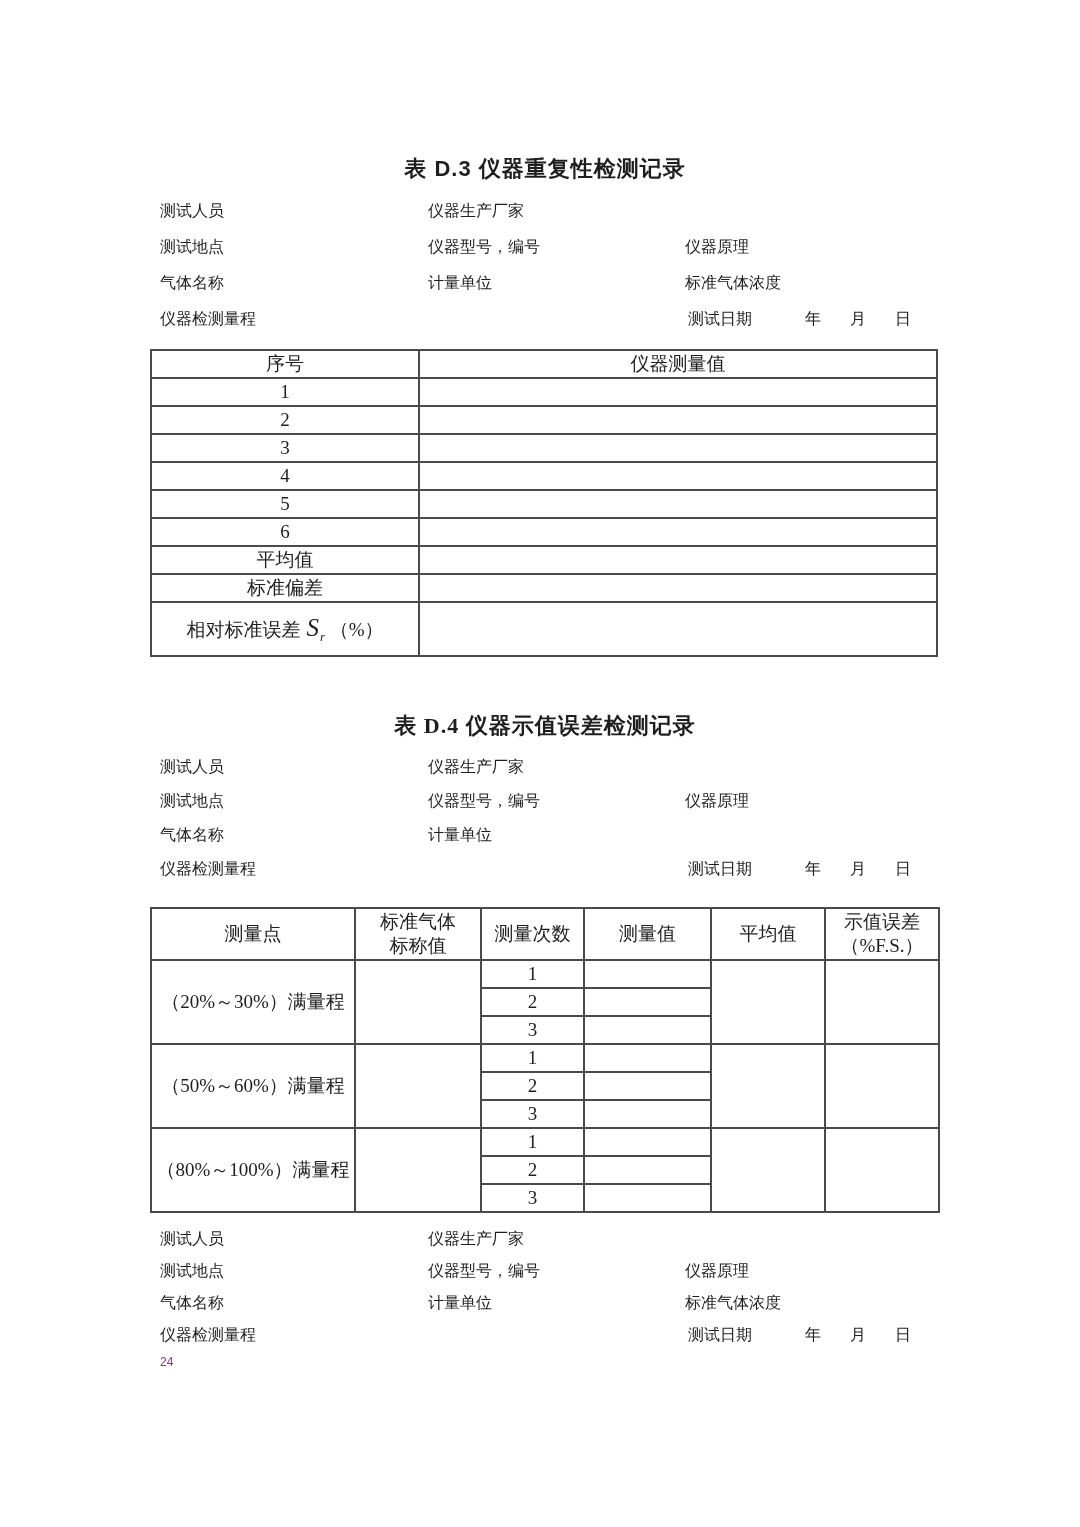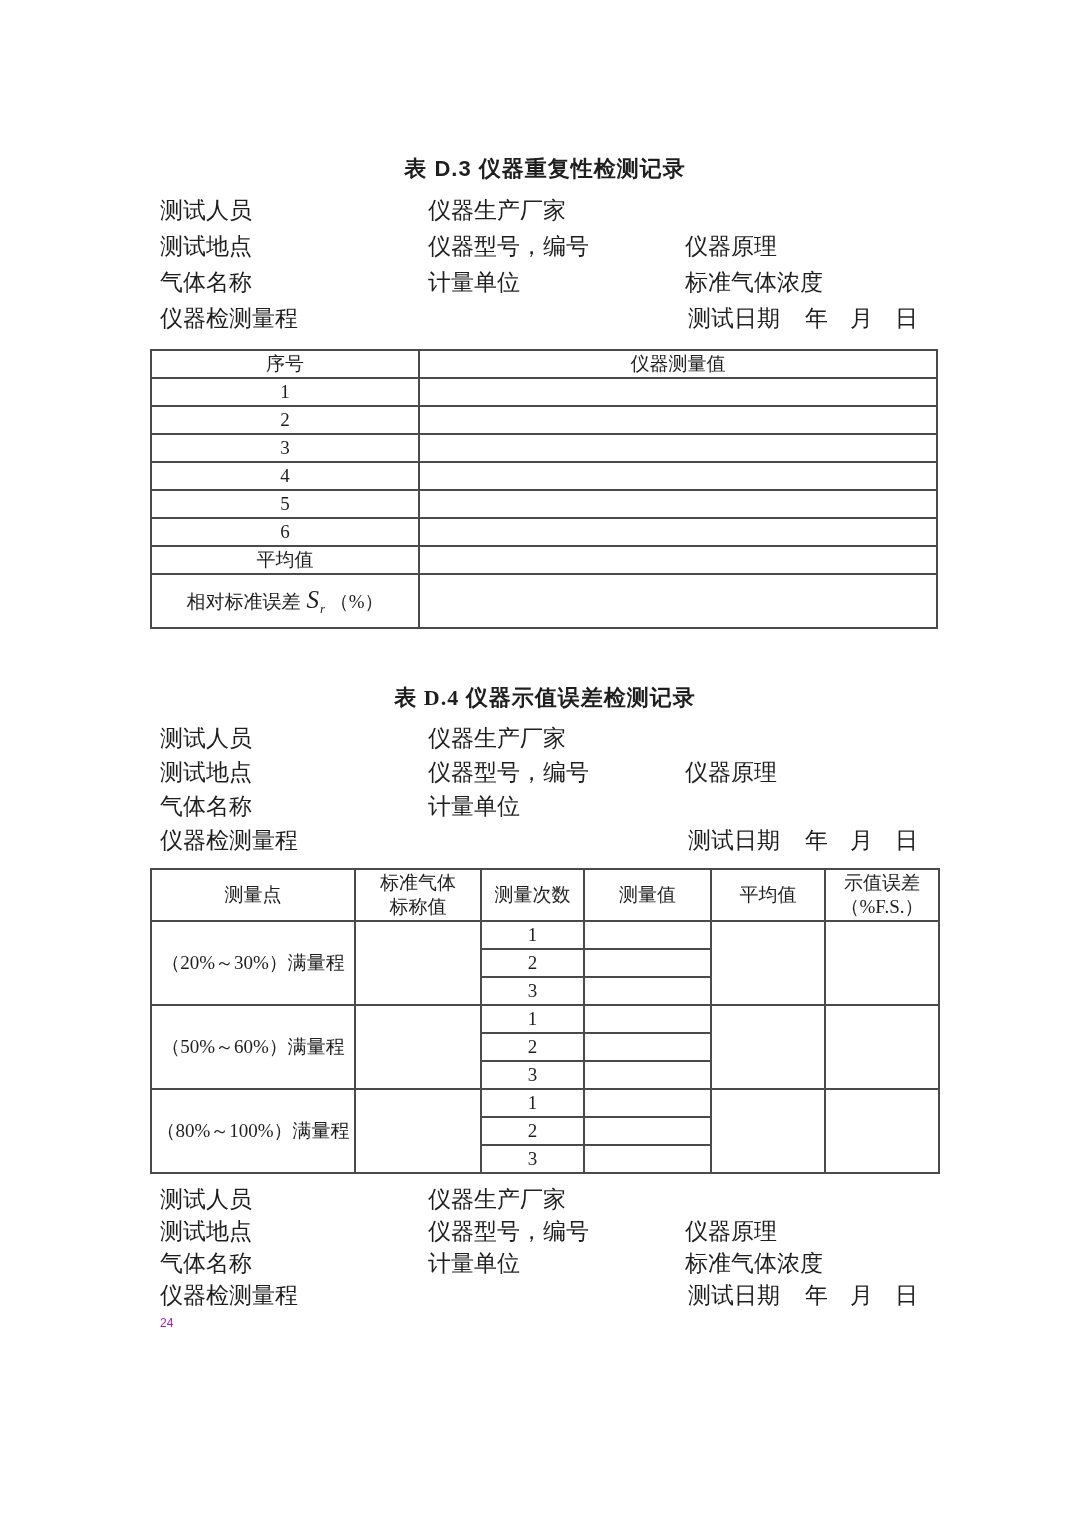--- a/index.html
+++ b/index.html
@@ -15,21 +15,21 @@
     text-align:center;
     font-family:"Liberation Sans","DejaVu Sans",sans-serif;
     font-weight:bold; font-size:22px; letter-spacing:1px;
     line-height:28px;
   }
   #d3-title { margin-top:155px; }
   #d4-title { margin-top:55px;font-family:Liberation Serif, serif; }
   #d5-title { margin-top:36px; }
 
   .frows { margin-top:10px; }
-  .frow { position:relative; font-size:23px;text-decoration:underline; }
+  .frow { position:relative; font-size:16px;text-decoration:underline; }
   .d3f .frow { height:36px; line-height:36px; }
   .d4f .frow { height:34px; line-height:34px; }
   .d5f .frow { height:32px; line-height:32px; }
   .fc1 { position:absolute; left:10px;  white-space:nowrap; }
   .fc2 { position:absolute; left:278px; white-space:nowrap;text-align:center; }
   .fc3 { position:absolute; left:535px; white-space:nowrap;text-align:center; }
   .fdate  { position:absolute; left:538px; }
   .fyear  { position:absolute; left:655px; }
   .fmonth { position:absolute; left:700px; }
   .fday   { position:absolute; left:745px; }
@@ -39,21 +39,21 @@
     border:2px solid #4a4a4a; text-align:center; vertical-align:middle;
     font-weight:normal; font-size:19px; padding:0 4px;
     overflow:hidden; white-space:nowrap;
   }
   .t-d3 { margin-top:12px; }
   .t-d3 .r28 th, .t-d3 .r28 td { height:28px; }
   .t-d3 .r52 td { height:54px; }
   .sr-sym { font-style:italic; font-size:25px; padding:0 1px 0 6px; }
   .sr-sub { font-style:italic; font-size:13px; }
 
-  .t-d4 { margin-top:10px;border-radius:6px; }
+  .t-d4 { margin-top:21px;border-radius:6px; }
   .t-d4 .hdr th { height:52px; line-height:24px; }
   .t-d4 .r30 td { height:28px; }
   .blank { background:#ffffff; }
 
   .pagenum {
     font-family:"Liberation Sans","DejaVu Sans",sans-serif;
     font-size:12px; color:#a21caf; margin-top:4px; padding-left:10px;
   }
 </style>
 </head>
@@ -117,20 +117,24 @@
       <tr class="r28">
         <td>5</td>
         <td class="blank"></td>
       </tr>
       <tr class="r28">
         <td>6</td>
         <td class="blank"></td>
       </tr>
       <tr class="r28">
         <td>平均值</td>
+        <td class="blank"></td>
+      </tr>
+      <tr class="r28">
+        <td>标准偏差</td>
         <td class="blank"></td>
       </tr>
       <tr class="r52">
         <td>
           <span>相对标准误差</span><span class="sr-sym">S</span><sub class="sr-sub">r</sub> <span>（%）</span>
         </td>
         <td class="blank"></td>
       </tr>
     </tbody>
       </table>

